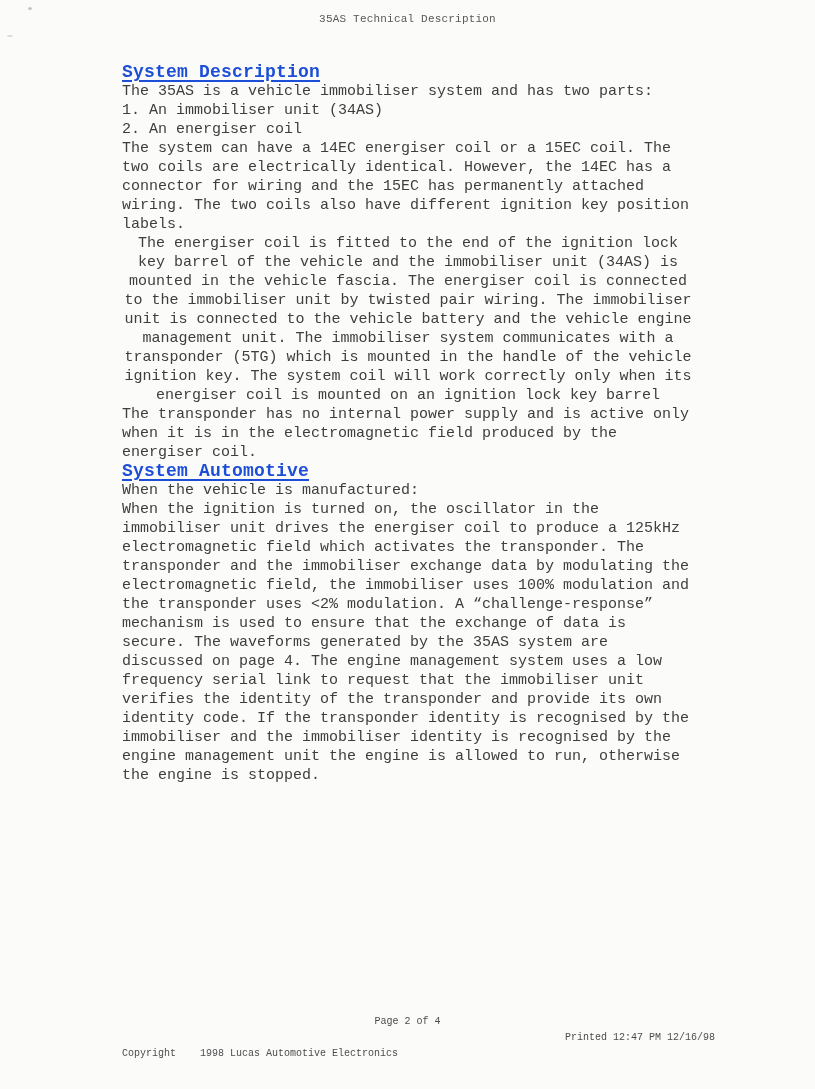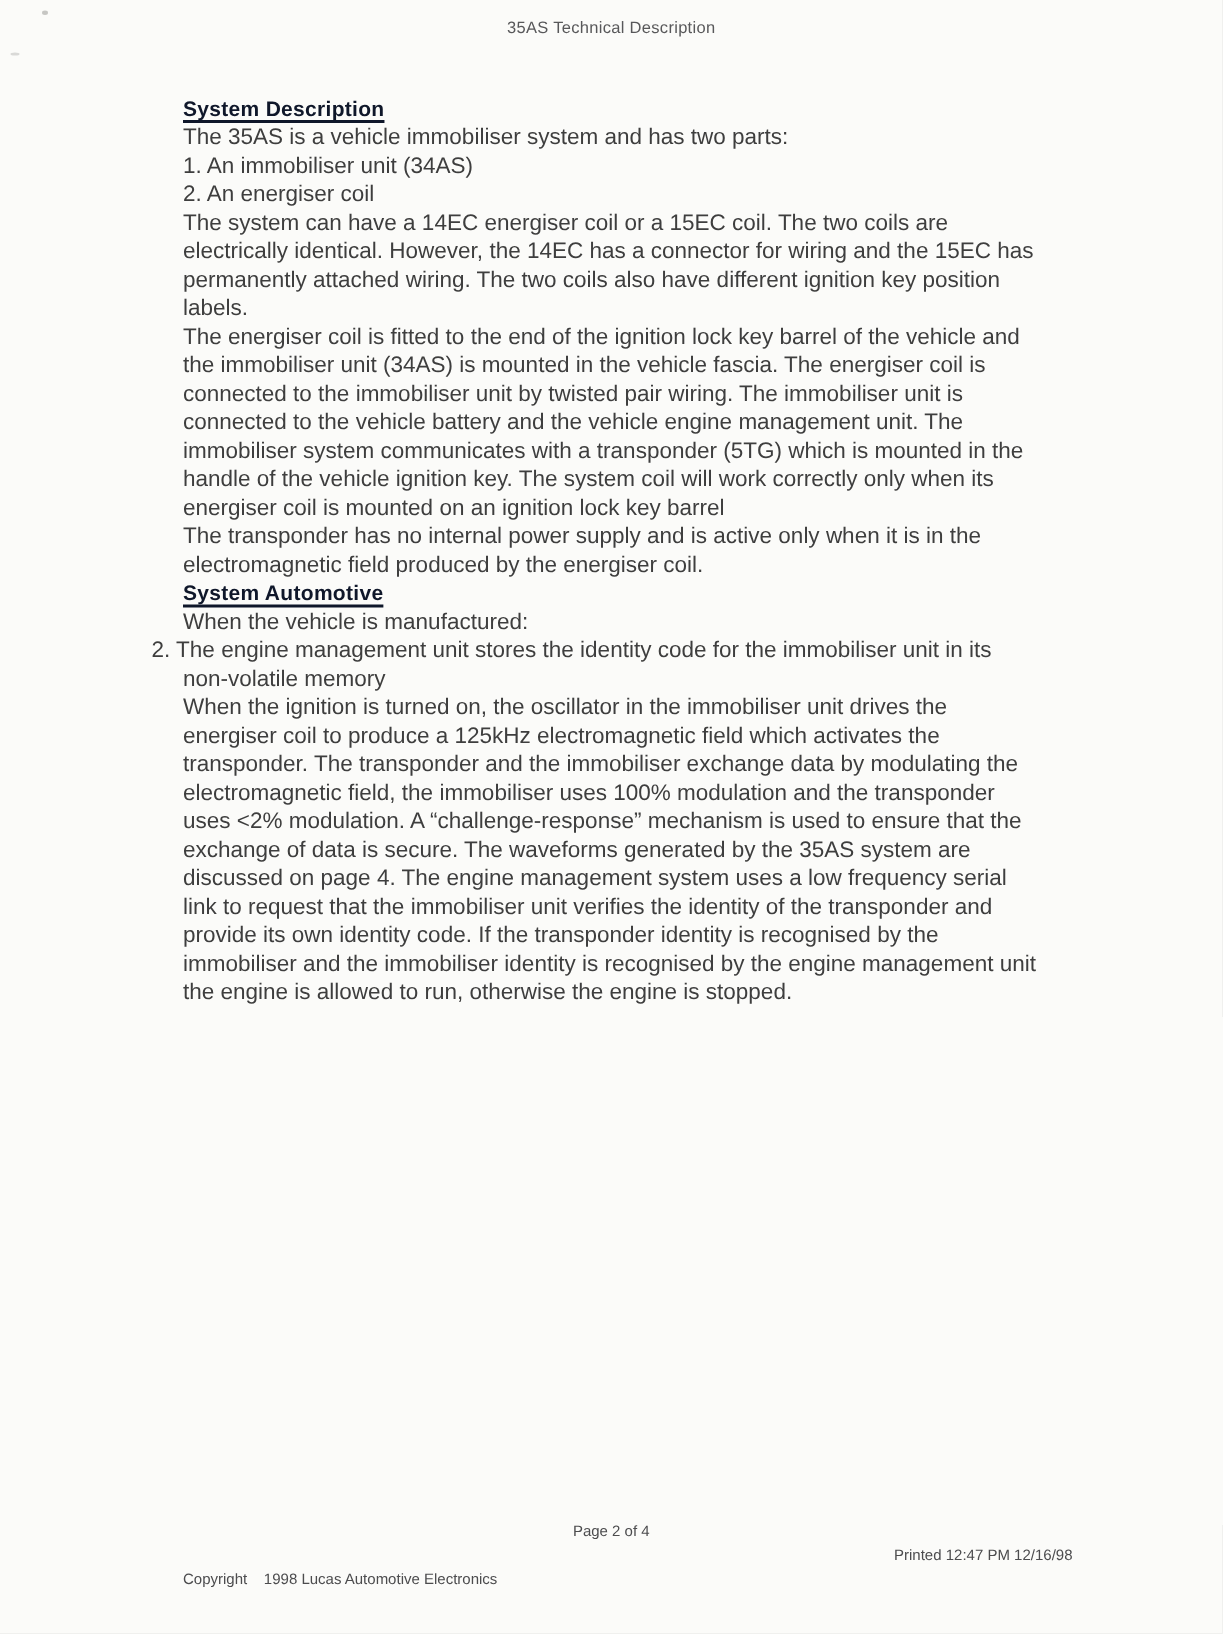--- a/index.html
+++ b/index.html
@@ -3,21 +3,21 @@
 <meta charset="utf-8">
 <style>
   html, body { margin: 0; padding: 0; background: #e8e8e6; }
   .page {
     position: relative;
     width: 815px;
     height: 1089px;
     margin: 0 auto;
     background: #fbfbf9;
     overflow: hidden;
-    font-family: Liberation Sans, sans-serif;
+    font-family: Liberation Mono, monospace;
     color: #3e3e3e;
   }
   .page-header {
     position: absolute;
     top: 13px;
     left: 0;
     width: 100%;
     text-align: center;
     font-size: 11px;
     color: #58585a;
@@ -27,32 +27,32 @@
     position: absolute;
     left: 122px;
     top: 0;
     width: 572px;
     padding-top: 63px;
     font-size: 15px;
     line-height: 19px;
   }
   .content p, .content h2, .content div { margin: 0; padding: 0; }
   h2.section-heading {
-    font-size: 14px;
+    font-size: 18px;
     line-height: 19px;
     font-weight: bold;
-    color: #0f172a;
+    color: #1d4ed8;
     text-decoration: underline;
     text-underline-offset: 3px;
     text-decoration-thickness: 1.5px;
     letter-spacing: 0.2px;
   }
   .block-intro   { margin-top: 18px; }
   .para-coils    { margin-top: 20px; }
-  .para-fitting  { margin-top: 17px; }
+  .para-fitting  { margin-top: 17px; text-align: center; }
   .para-transp   { margin-top: 17px; }
   .heading-op    { margin-top: 33px; }
   .intro-op      { margin-top: 21px; }
   .step-1        { margin-top: 21px; }
   .step-2        { margin-top: 17px; }
   .para-big      { margin-top: 19px; }
   .step { padding-left: 21px; text-indent: -21px; }
   .page-footer {
     position: absolute;
     top: 1016px;
@@ -92,21 +92,20 @@
 
     <p class="para-fitting">The energiser coil is fitted to the end of the ignition lock key barrel of the vehicle and the immobiliser unit (34AS) is mounted in the vehicle fascia. The energiser coil is connected to the immobiliser unit by twisted pair wiring. The immobiliser unit is connected to the vehicle battery and the vehicle engine management unit. The immobiliser system communicates with a transponder (5TG) which is mounted in the handle of the vehicle ignition key. The system coil will work correctly only when its energiser coil is mounted on an ignition lock key barrel</p>
 
     <p class="para-transp">The transponder has no internal power supply and is active only when it is in the electromagnetic field produced by the energiser coil.</p>
 
     <h2 class="section-heading heading-op">System Automotive</h2>
 
     <p class="intro-op">When the vehicle is manufactured:</p>
 
 
-    <div class="step step-2">2. The engine management unit stores the identity code for the immobiliser unit in its non-volatile memory</div>
 
     <p class="para-big">When the ignition is turned on, the oscillator in the immobiliser unit drives the energiser coil to produce a 125kHz electromagnetic field which activates the transponder. The transponder and the immobiliser exchange data by modulating the electromagnetic field, the immobiliser uses 100% modulation and the transponder uses &lt;2% modulation. A “challenge-response” mechanism is used to ensure that the exchange of data is secure. The waveforms generated by the 35AS system are discussed on page 4.  The engine management system uses a low frequency serial link to request that the immobiliser unit verifies the identity of the transponder and provide its own identity code. If the transponder identity is recognised by the immobiliser and the immobiliser identity is recognised by the engine management unit the engine is allowed to run, otherwise the engine is stopped.</p>
 
   </div>
 
   <div class="page-footer">
     <span class="footer-left">Copyright&nbsp;&nbsp;&nbsp;&nbsp;1998 Lucas Automotive Electronics</span>
     <span class="footer-center">Page 2 of 4</span>
     <span class="footer-right">Printed 12:47 PM 12/16/98</span>
   </div>

